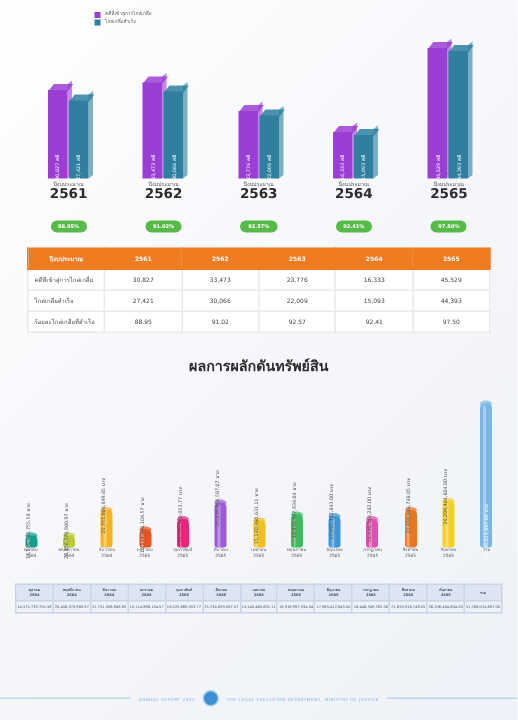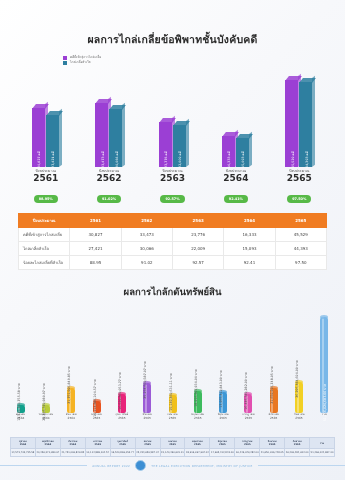--- a/index.html
+++ b/index.html
@@ -105,21 +105,20 @@
   .foot-badge {
     width:11px; height:11px; border-radius:50%; background:#3d8fd4;
     border:1.2px solid #a8cdeb; flex:none;
   }
 </style>
 </head>
 <body>
 
 <div class="page">
 
-  <div class="sec1-title">ผลการไกล่เกลี่ยข้อพิพาทชั้นบังคับคดี</div>
 
   <div class="legend">
     <div class="legend-row">
       <span class="legend-sw" style="background:#9B3FD4"></span>
       <span class="legend-lb">คดีที่เข้าสู่การไกล่เกลี่ย</span>
     </div>
     <div class="legend-row">
       <span class="legend-sw" style="background:#2E7FA0"></span>
       <span class="legend-lb">ไกล่เกลี่ยสำเร็จ</span>
     </div>
@@ -237,21 +236,21 @@
           <td class="rowh">ร้อยละไกล่เกลี่ยที่สำเร็จ</td>
           <td>88.95</td>
           <td>91.02</td>
           <td>92.57</td>
           <td>92.41</td>
           <td>97.50</td>
         </tr>
       </tbody>
   </table>
 
-  <div class="sec2-title">ผลการไกลักดันทรัพย์สิน</div>
+  <div class="sec2-title">ผลการผลักดันทรัพย์สิน</div>
 
   <div class="chart2" id="chart2">
       <div class="cyl" style="left: 8.65385px; width: 8px; height: 8px;">
         <div class="tube" style="background:#12A08C">
           <div class="gloss"></div>
           <div class="cap" style="background:#12A08C"></div>
         </div>
         <div class="cyl-val">14,575,733,755.58 บาท</div>
       </div>
       <div class="cyl" style="left: 33.9615px; width: 8px; height: 8px;">

